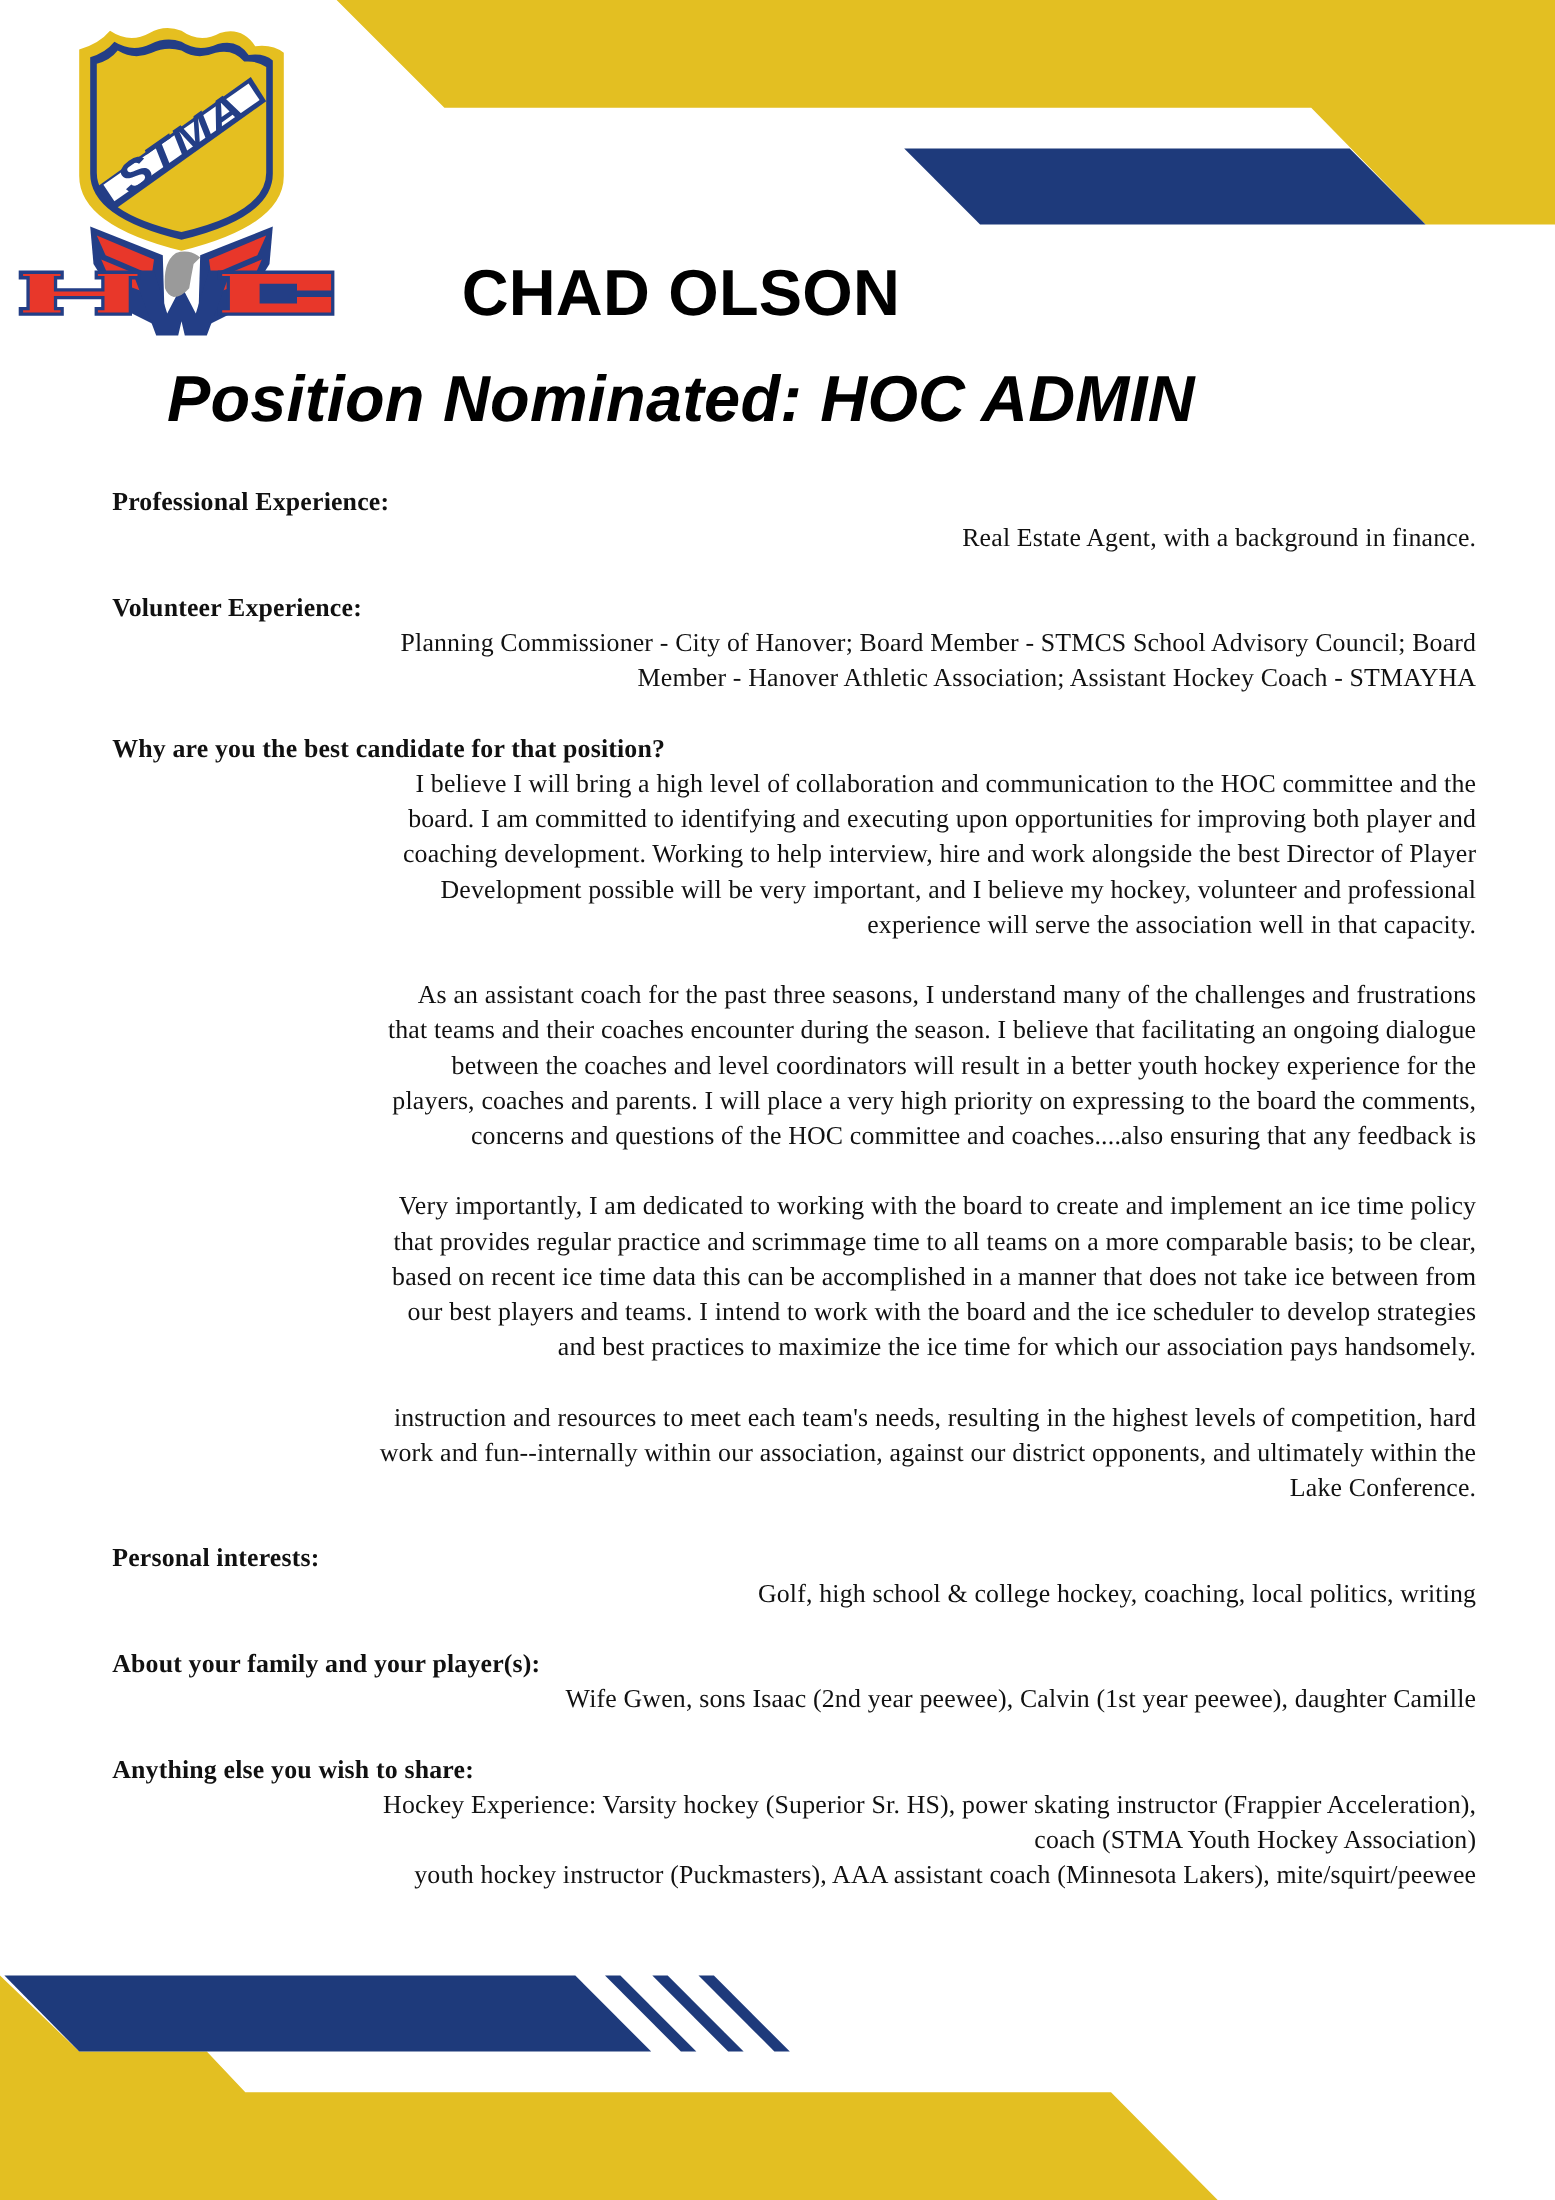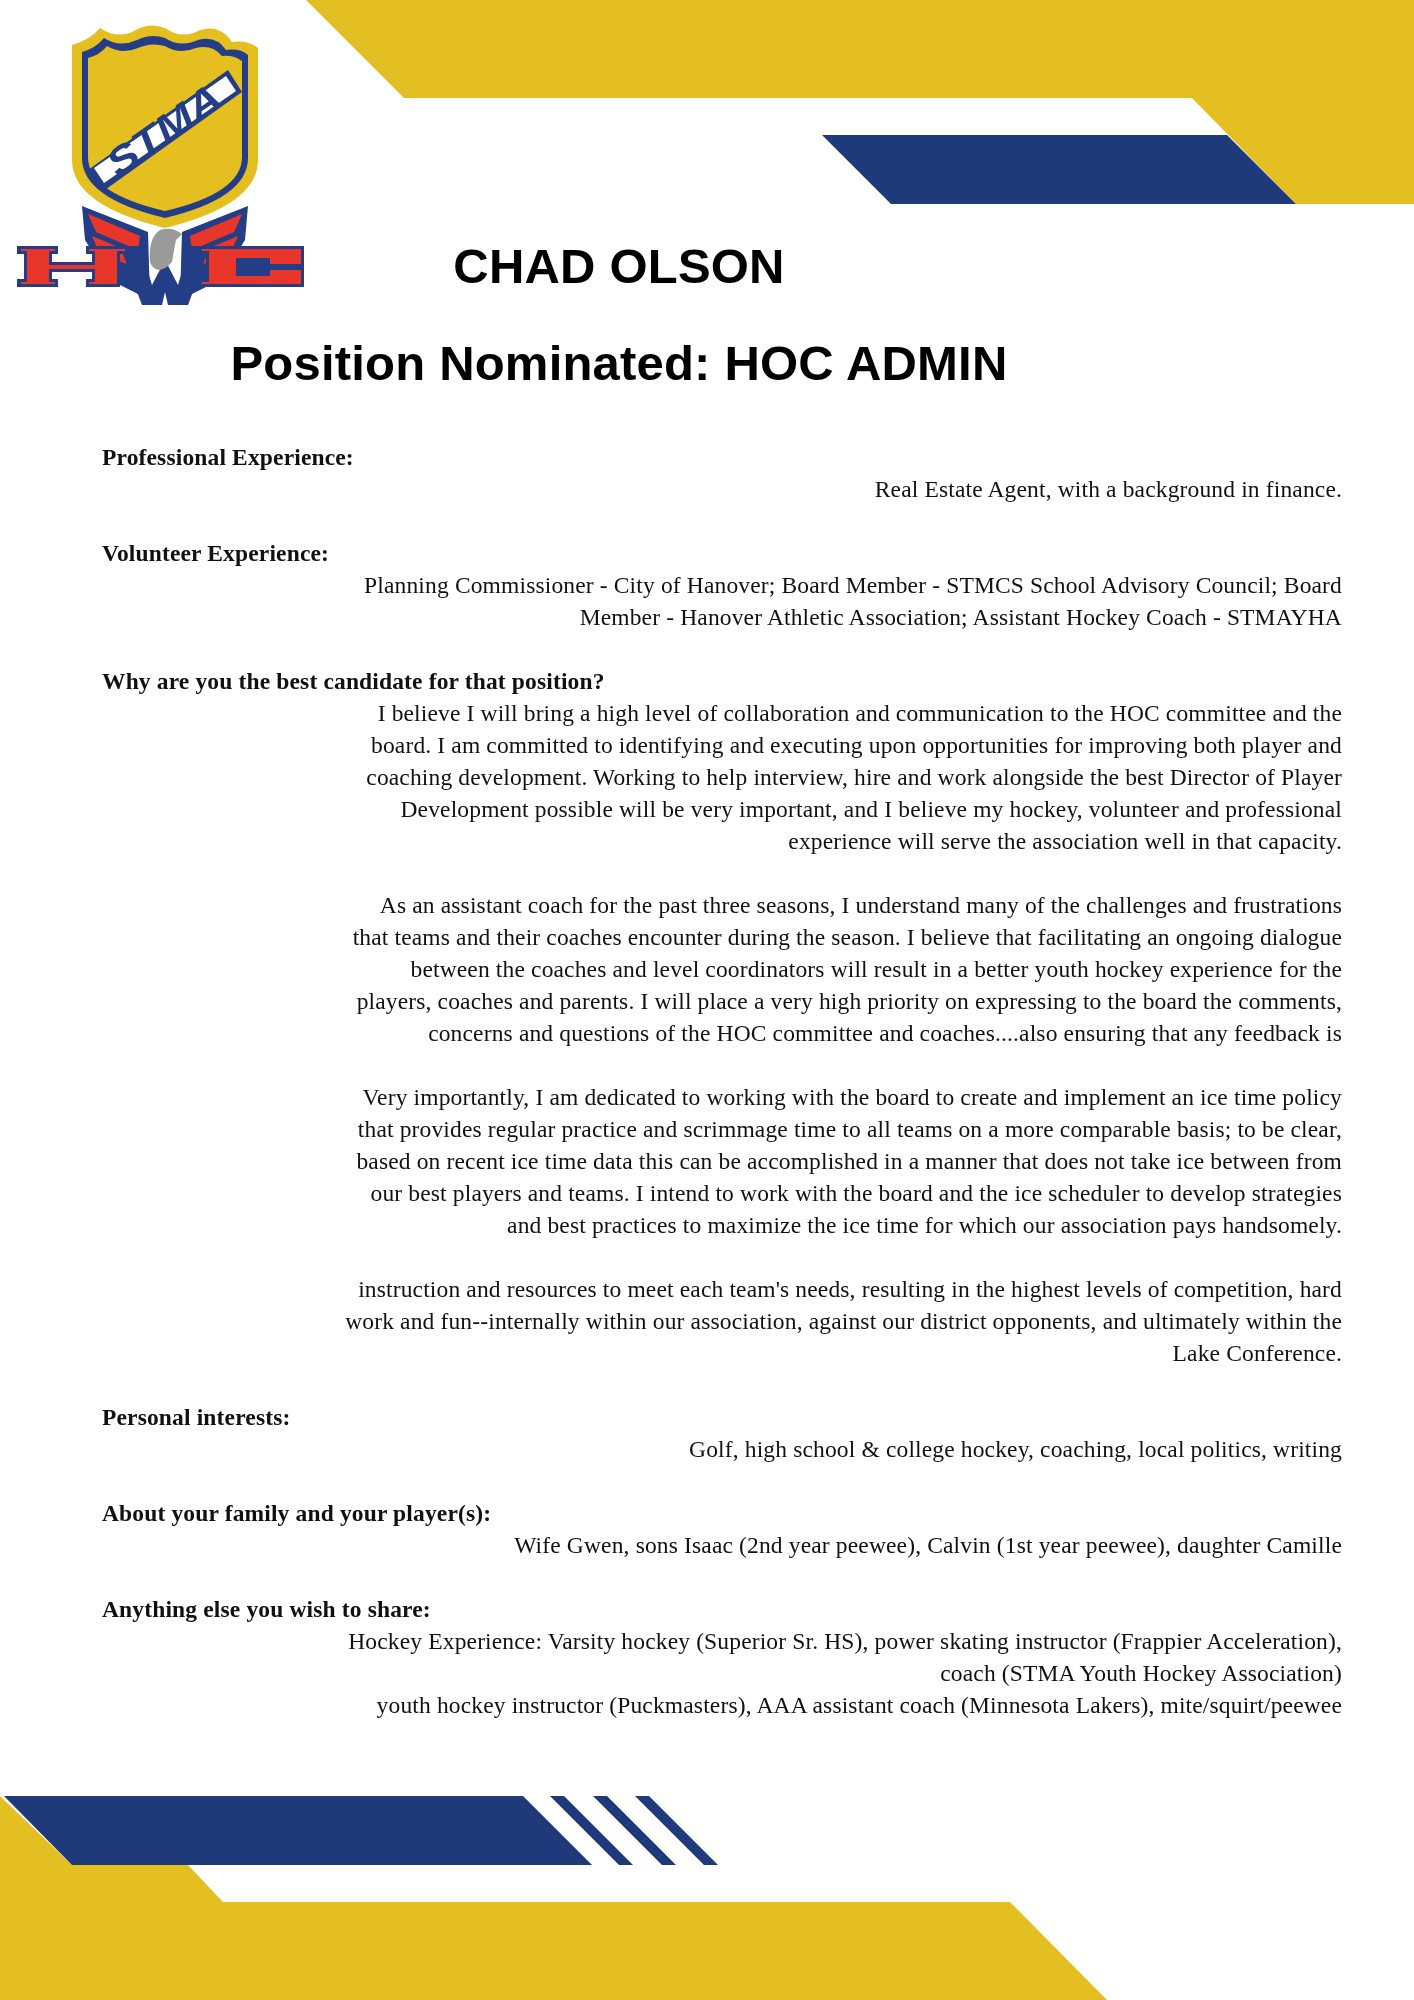--- a/index.html
+++ b/index.html
@@ -3,24 +3,24 @@
 <meta charset="utf-8">
 <style>
   html, body { margin: 0; padding: 0; background: #ffffff; }
   body { width: 1414px; height: 2000px; position: relative; overflow: hidden; }
   .page { position: absolute; left: 0; top: 0; width: 1414px; height: 2000px; background: #ffffff; }
   .deco { position: absolute; left: 0; top: 0; width: 1414px; height: 2000px; }
   .logo { position: absolute; left: 0; top: 0; width: 320px; height: 320px; }
   .title {
     position: absolute; left: 0; width: 1238px; text-align: center;
     font-family: "Liberation Sans", sans-serif; font-weight: 700; color: #000000;
-    font-size: 49px; line-height: 59px; margin: 0; letter-spacing: 0.2px;
+    font-size: 59px; line-height: 59px; margin: 0; letter-spacing: 0.2px;
   }
   .title.name { top: 237px; }
-  .title.position { top: 334px; }
+  .title.position { top: 334px; font-style: italic; }
   .content {
     position: absolute; left: 102px; top: 441px; width: 1240px;
     font-family: Liberation Serif, serif; font-size: 23.5px; line-height: 32px;
     color: #111111; letter-spacing: 0.15px;
   }
   .section { margin: 0 0 32px 0; }
   .section:last-child { margin-bottom: 12px; }
   .heading { font-weight: 700; display: block; white-space: nowrap; }
   .line { display: block; white-space: nowrap; text-align: right; }
   .para { margin: 0 0 32px 0; }

